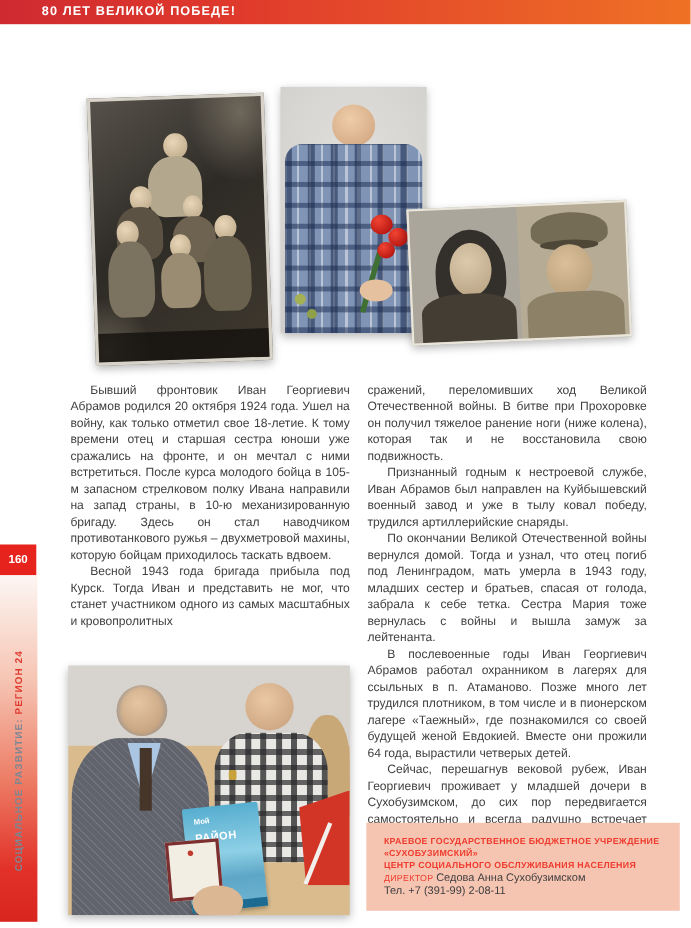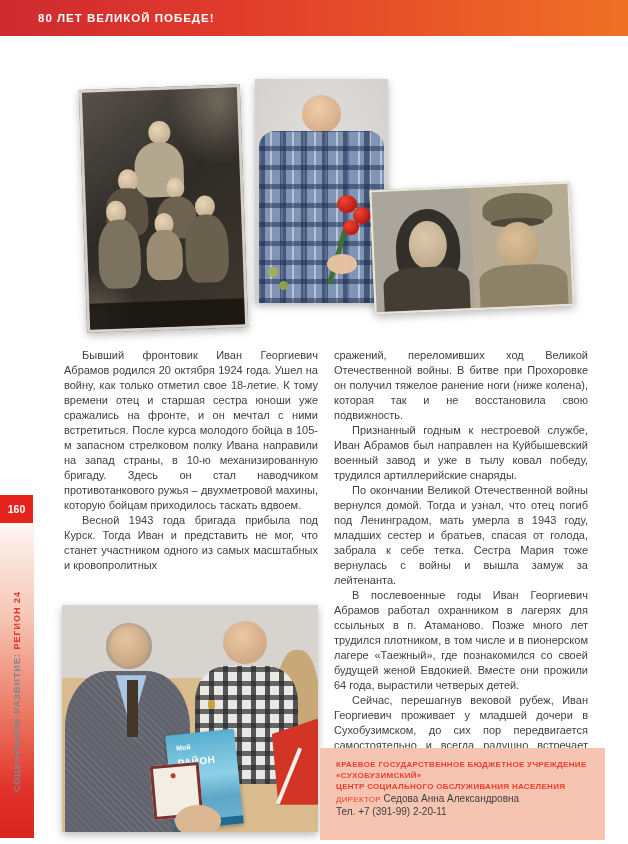--- a/index.html
+++ b/index.html
@@ -2,21 +2,21 @@
 <html lang="ru"><head>
 <meta charset="utf-8">
 <style>
   html,body{margin:0;padding:0;background:#ffffff;}
   .page{
     position:relative;width:628px;height:844px;background:#ffffff;overflow:hidden;
     font-family:"Liberation Sans", sans-serif;color:#403f3e;
   }
   
   .header-bar{
-    position:absolute;left:0;top:0;width:628px;height:36px;
+    position:absolute;left:0;top:0;width:628px;height:22px;
     background:linear-gradient(90deg,#cf2a30 0%,#e03a2c 35%,#ef7125 100%);
     display:flex;align-items:center;
   }
   .header-title{
     margin-left:38px;color:#ffffff;font-weight:bold;font-size:11.5px;letter-spacing:1px;
   }
   
   .pagenum-box{
     position:absolute;left:0;top:495px;width:33px;height:28px;background:#e6231d;
     display:flex;align-items:center;justify-content:center;
@@ -86,21 +86,21 @@
   
   .col{position:absolute;width:254px;font-size:11px;line-height:15px;text-align:justify;}
   .col-left{left:64px;top:348px;}
   .col-right{left:334px;top:348px;}
   .lead{font-weight:bold;color:#1c1c1a;text-indent:18px;margin:0 0 13px 0;}
   .col p{margin:0;text-indent:18px;}
   .col p.no-indent{text-indent:0;}
   .credit{margin-top:14px;text-align:right;font-style:italic;font-size:10.5px;line-height:14px;color:#3f3f41;}
   
   .info-box{
-    position:absolute;left:320px;top:748px;width:285px;height:92px;
+    position:absolute;left:333px;top:748px;width:285px;height:80px;
     background:#f6c5b2;box-sizing:border-box;padding:11px 16px;
   }
   .info-org{color:#ee3b2d;font-weight:bold;font-size:8px;line-height:11px;letter-spacing:.3px;}
   .info-line{color:#3d3d3f;font-size:10px;line-height:11px;margin-top:1px;}
   .info-dir-label{color:#ee3b2d;font-weight:normal;font-size:8px;letter-spacing:.3px;}
 </style>
 </head>
 <body>
 
 <div class="page">
@@ -194,17 +194,17 @@
     <span class="abs" style="left:35%;top:70%;width:19%;height:24%;transform:rotate(-5deg);background:#f2eee4;border:3px solid #7c3030;box-sizing:border-box;">
       <span class="abs" style="left:40%;top:12%;width:5px;height:5px;border-radius:50%;background:#c03a2e;"></span>
     </span>
     <span class="abs" style="left:44%;top:88%;width:18%;height:14%;border-radius:50%;background:#dcb793;"></span>
   </div>
 
   <div class="info-box">
     <div class="info-org">КРАЕВОЕ ГОСУДАРСТВЕННОЕ БЮДЖЕТНОЕ УЧРЕЖДЕНИЕ</div>
     <div class="info-org">«СУХОБУЗИМСКИЙ»</div>
     <div class="info-org">ЦЕНТР СОЦИАЛЬНОГО ОБСЛУЖИВАНИЯ НАСЕЛЕНИЯ</div>
-    <div class="info-line"><span class="info-dir-label">ДИРЕКТОР </span><span>Седова Анна Александровна</span></div>
-    <div class="info-line">Тел. +7 (391-99) 2-20-11</div>
+    <div class="info-line"><span class="info-dir-label">ДИРЕКТОР </span><span>Седова Анна Сухобузимском</span></div>
+    <div class="info-line">Тел. +7 (391-99) 2-08-11</div>
   </div>
 
 </div>
 
 </body></html>

